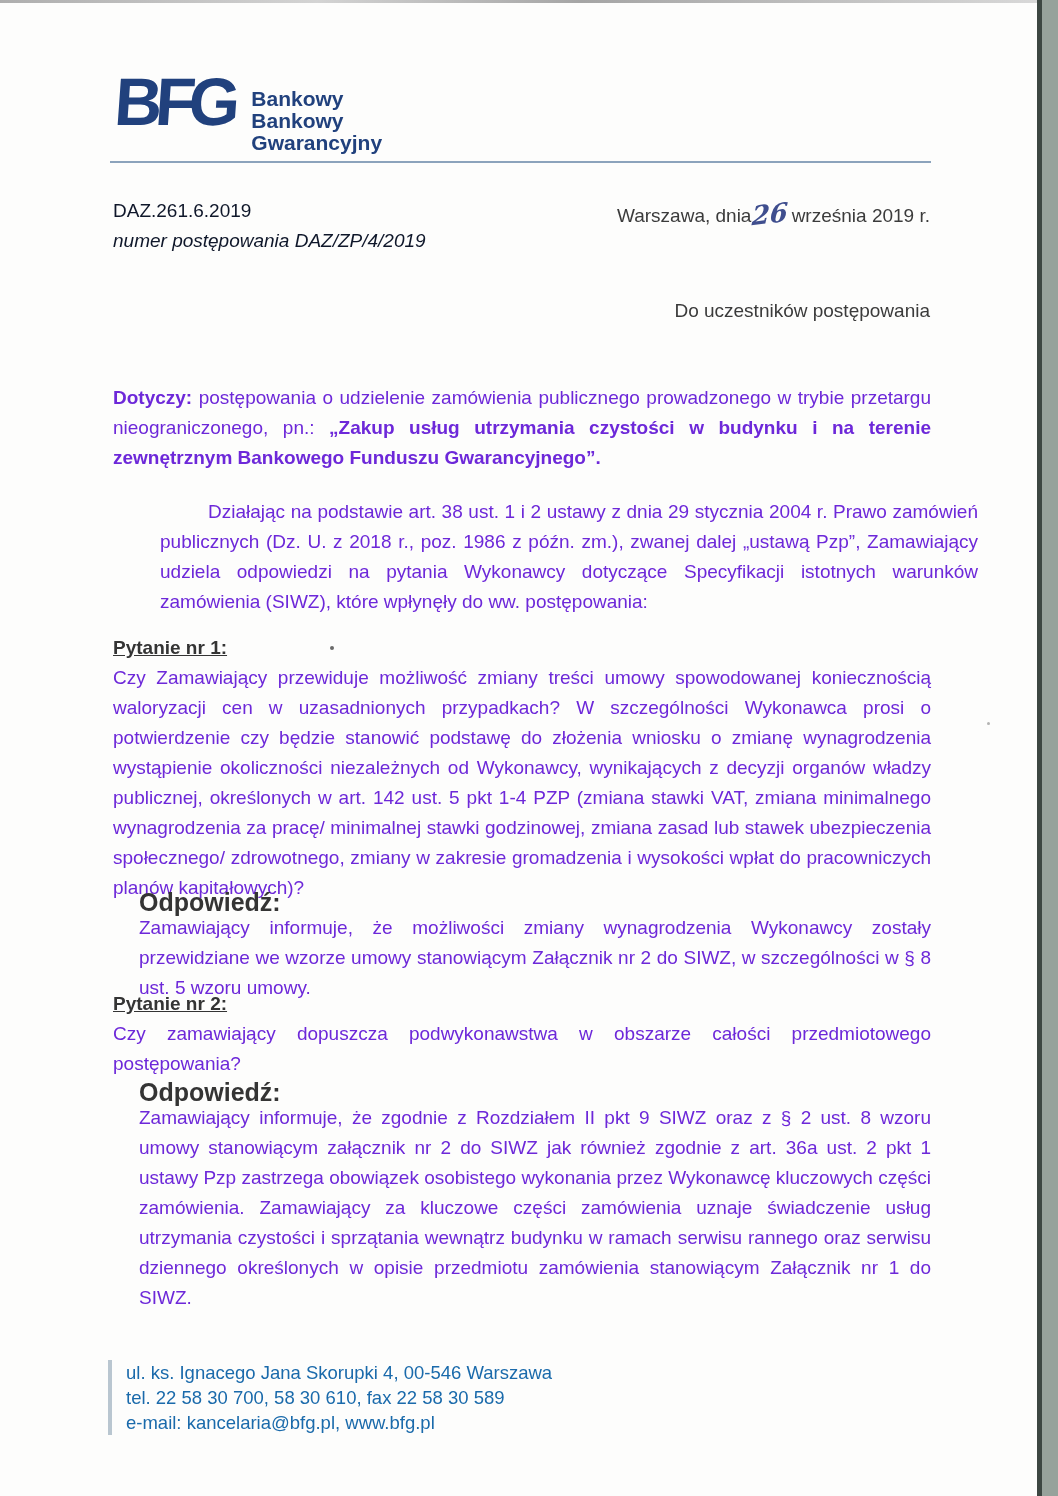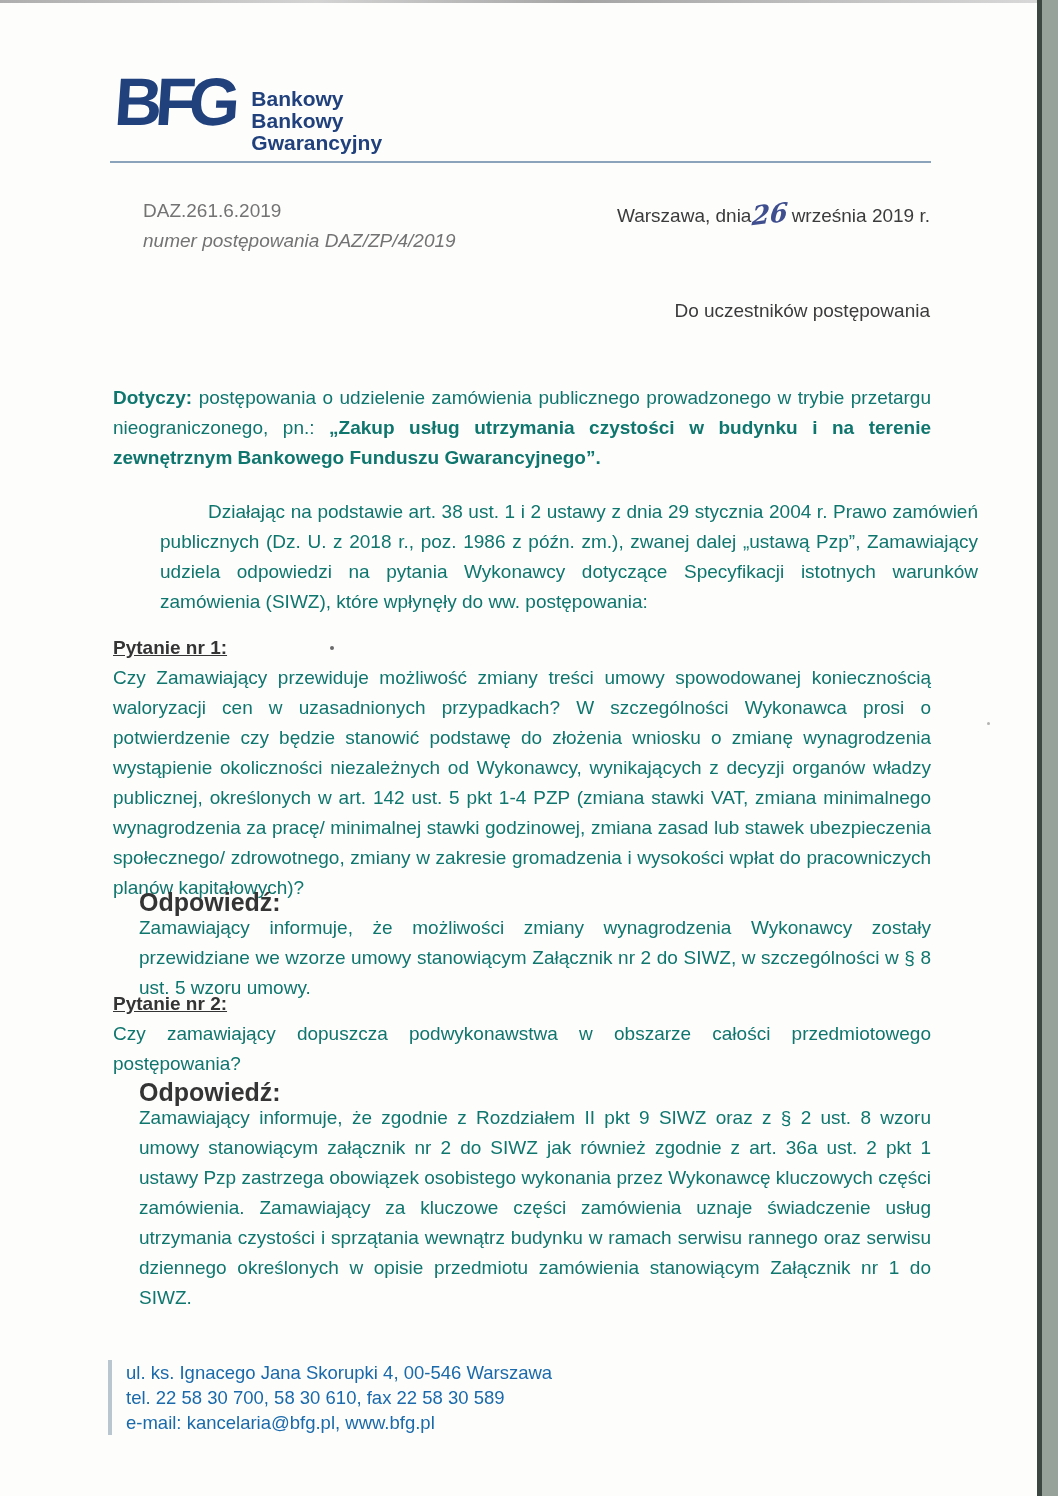--- a/index.html
+++ b/index.html
@@ -25,39 +25,39 @@
     color:#21417d;letter-spacing:-7px;
     transform:skewX(-4deg) scaleY(1.02);
     font-family:"Liberation Sans", sans-serif;
   }
   .logo-name{margin-left:18px;margin-top:16px;}
   .logo-name div{font-size:21px;line-height:22px;font-weight:bold;color:#21417d;}
 
   .rule{position:absolute;top:161px;left:110px;width:821px;height:2px;background:#8ca3bc;}
 
   
-  .ref{position:absolute;top:196px;left:113px;font-size:19px;line-height:30px;color:#737373;margin-left:30px;}
+  .ref{position:absolute;top:196px;left:113px;font-size:19px;line-height:30px;color:#0f172a;}
   .ref .proc{font-style:italic;}
 
   
   .dateline{position:absolute;top:198px;right:128px;font-size:19px;color:#3b3b3b;white-space:nowrap;}
   .hand-day{
     display:inline-block;
     font-family:"DejaVu Serif", serif;
     font-style:italic;font-weight:bold;
     font-size:26px;color:#3f4e8e;
     transform:rotate(-7deg) skewX(-10deg) translateY(1px);
     margin:0 3px 0 1px;
   }
 
   .recipient{position:absolute;top:300px;right:128px;font-size:19px;color:#3b3b3b;}
 
   .para{
     position:absolute;left:113px;width:818px;
-    font-size:19px;line-height:30px;color:#0f766e;
+    font-size:19px;line-height:30px;color:#6d28d9;
     text-align:justify;
   }
   .para.indent{text-indent:48px;margin-left:47px;}
   .para.answer{left:139px;width:792px;}
   b.seg{font-weight:bold;}
   .q-label{
     position:absolute;left:113px;
     font-size:19px;font-weight:bold;color:#343434;
     text-decoration:underline;
   }

